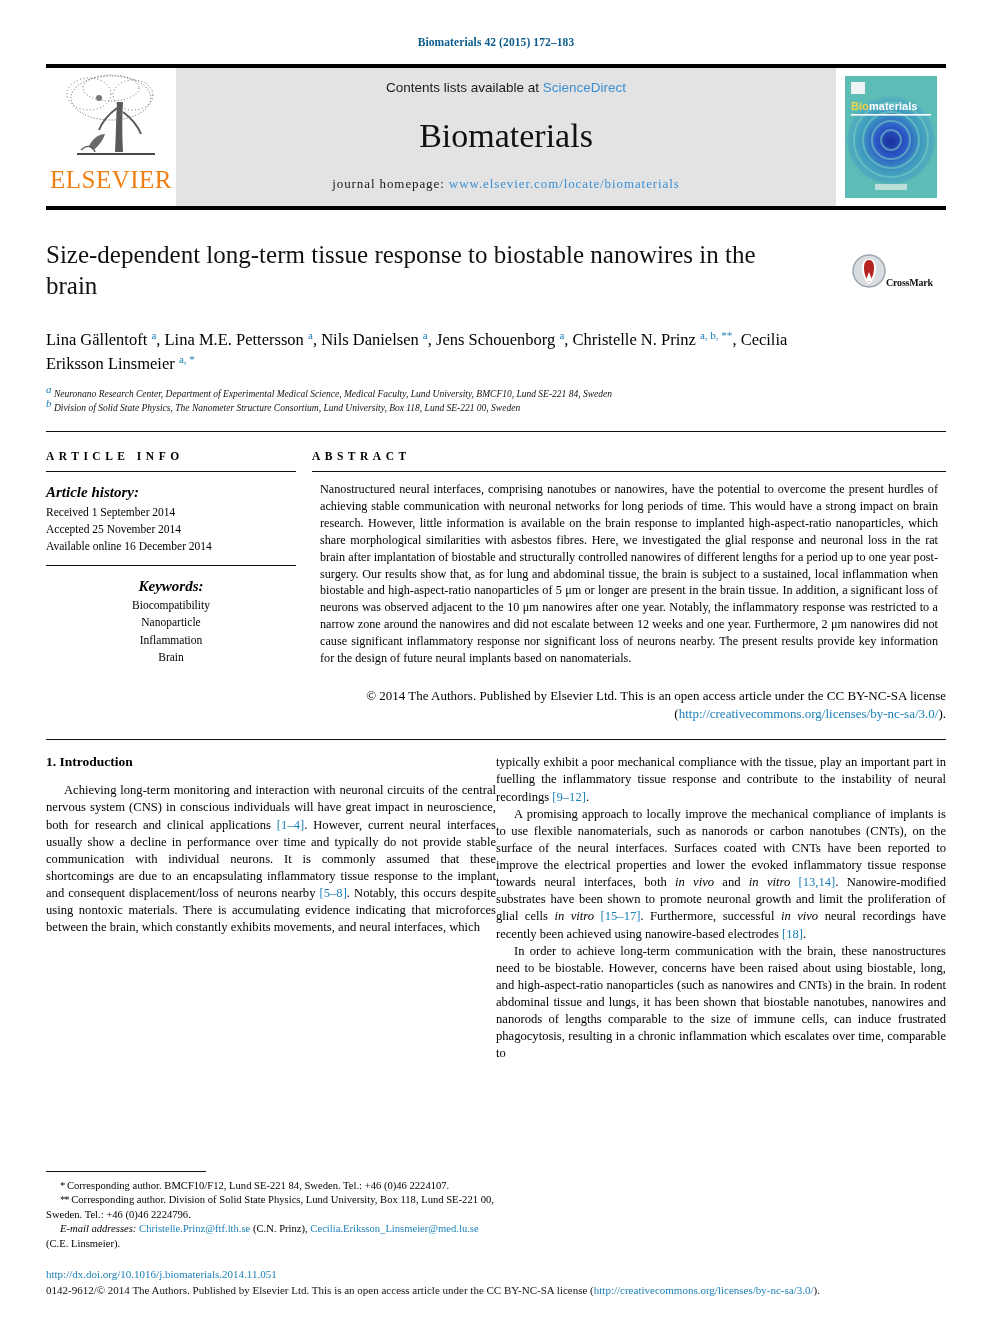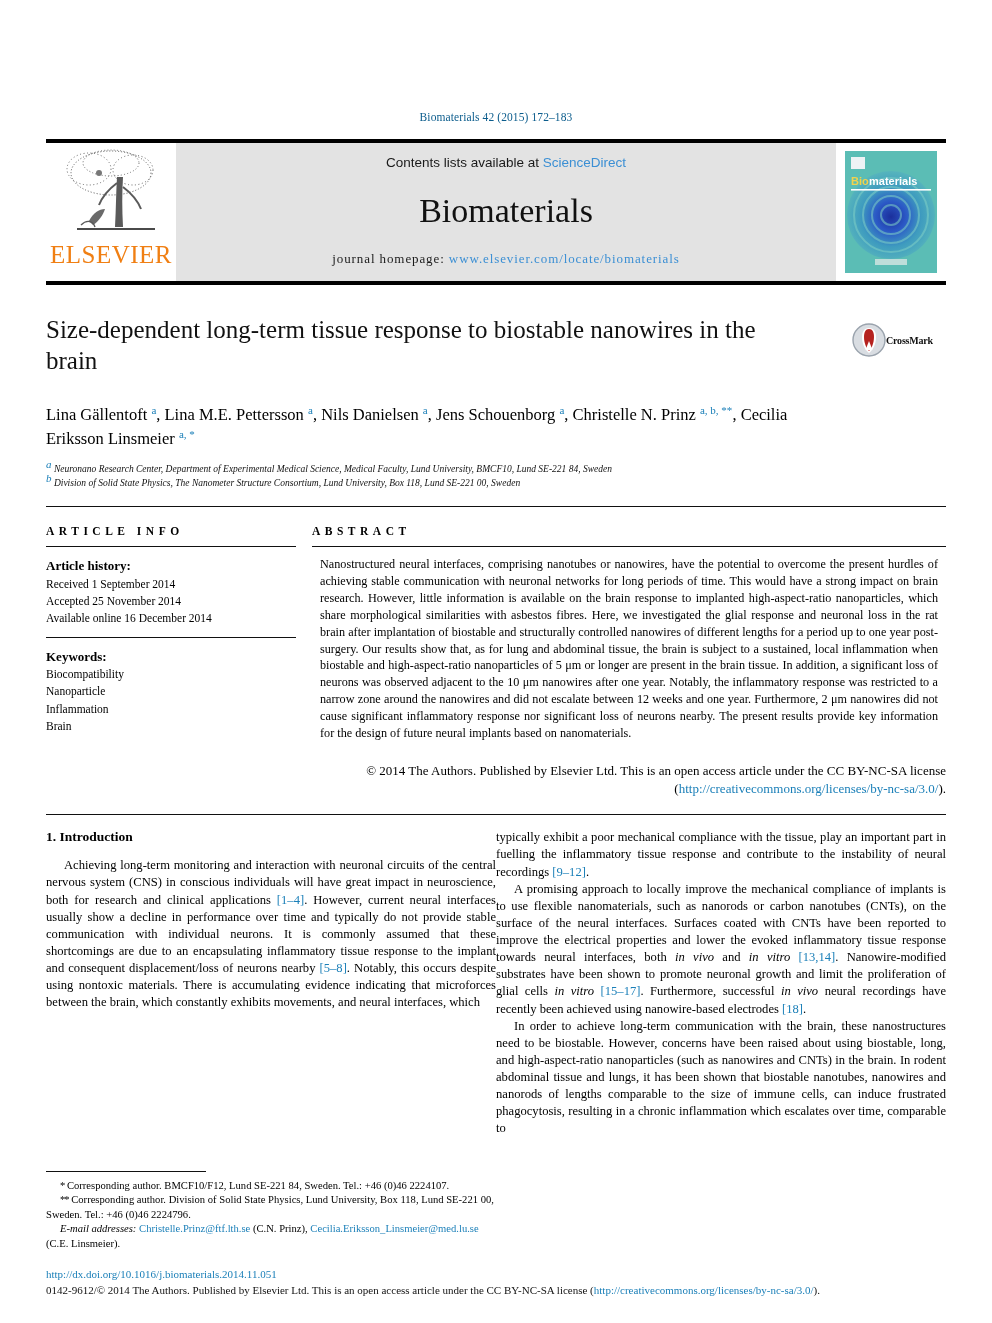--- a/index.html
+++ b/index.html
@@ -21,23 +21,23 @@
     width: 992px;
     height: 1323px;
     box-sizing: border-box;
     padding: 0 46px;
   }
 
   
   .running-head {
     text-align: center;
     font-size: 11.5px;
-    font-weight: normal;
+    font-weight: bold;
     color: #0b5c8c;
-    padding-top: 111px;
+    padding-top: 36px;
     letter-spacing: .1px;
   }
 
   
   .masthead {
     margin-top: 16px;
     border-top: 4px solid #000;
     border-bottom: 4px solid #000;
     display: flex;
     align-items: stretch;
@@ -128,21 +128,21 @@
     max-width: 745px;
     color: #111;
   }
   .crossmark {
     position: absolute;
     right: 2px;
     top: 2px;
     width: 92px;
     height: 46px;
     display: flex;
-    align-items: center;
+    align-items: flex-end;
     gap: 0;
   }
   .crossmark-word {
     font-family: "Liberation Serif", serif;
     font-weight: bold;
     font-size: 10px;
     color: #111;
     letter-spacing: -.2px;
   }
 
@@ -193,31 +193,32 @@
     font-weight: bold;
     font-size: 11.5px;
     letter-spacing: 4.5px;
   }
   .hairline {
     border: 0;
     border-top: 1px solid #111;
     margin: 9px 0 9px 0;
   }
   .info-label {
+    font-style: italic;
     font-weight: bold;
-    font-size: 13px;
+    font-size: 15px;
     margin: 0;
     line-height: 1.5;
   }
   .info-line {
     font-size: 11.5px;
     line-height: 1.5;
     margin: 0;
   }
-  .kw-block { margin-top: 8px; }
+  .kw-block { margin-top: 8px; text-align: center; }
 
   .abstract-body {
     font-size: 12.2px;
     line-height: 1.38;
     text-align: justify;
     margin: 8px;
   }
   .abstract-copyright {
     font-size: 13px;
     line-height: 1.38;

